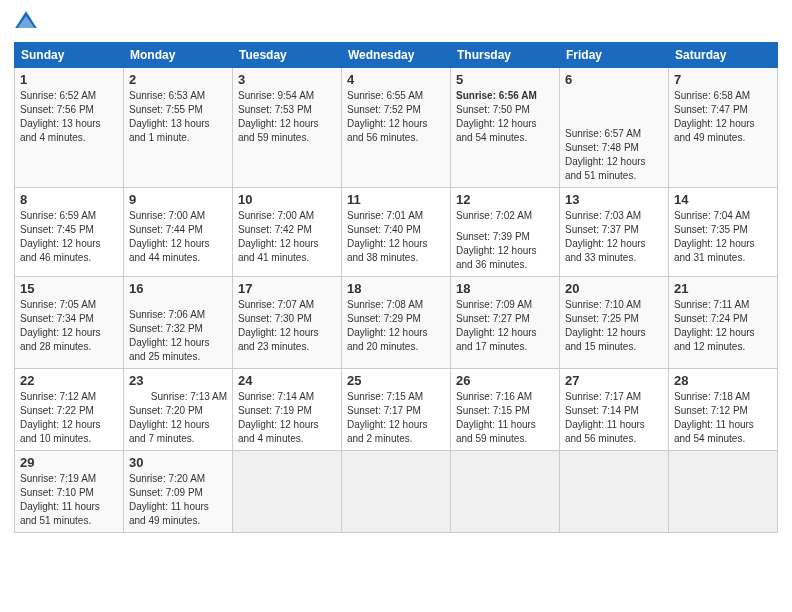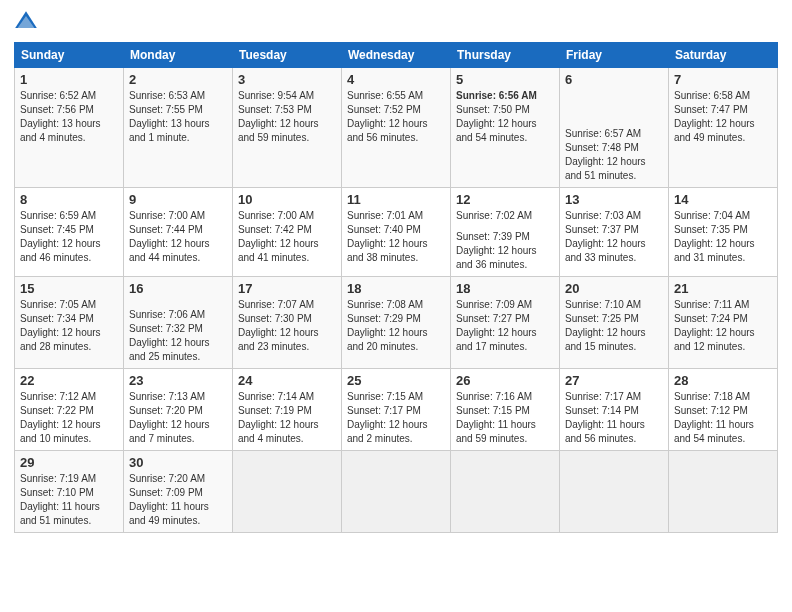--- a/index.html
+++ b/index.html
@@ -323,21 +323,21 @@
             <div class="day-info">
               <span style="display: block;">Sunrise: 7:12 AM</span>
               <span style="display: block;">Sunset: 7:22 PM</span>
               <span style="display: block;">Daylight: 12 hours</span>
               <span style="display: block;">and 10 minutes.</span>
             </div>
           </td>
           <td>
             <span class="day-num">23</span>
             <div class="day-info">
-              <span style="display: block;">Sunrise: 7:13 AM</span>
+              <span style="display: block; text-align: right;">Sunrise: 7:13 AM</span>
               <span style="display: block;">Sunset: 7:20 PM</span>
               <span style="display: block;">Daylight: 12 hours</span>
               <span style="display: block;">and 7 minutes.</span>
             </div>
           </td>
           <td>
             <span class="day-num">24</span>
             <div class="day-info">
               <span style="display: block;">Sunrise: 7:14 AM</span>
               <span style="display: block;">Sunset: 7:19 PM</span>

